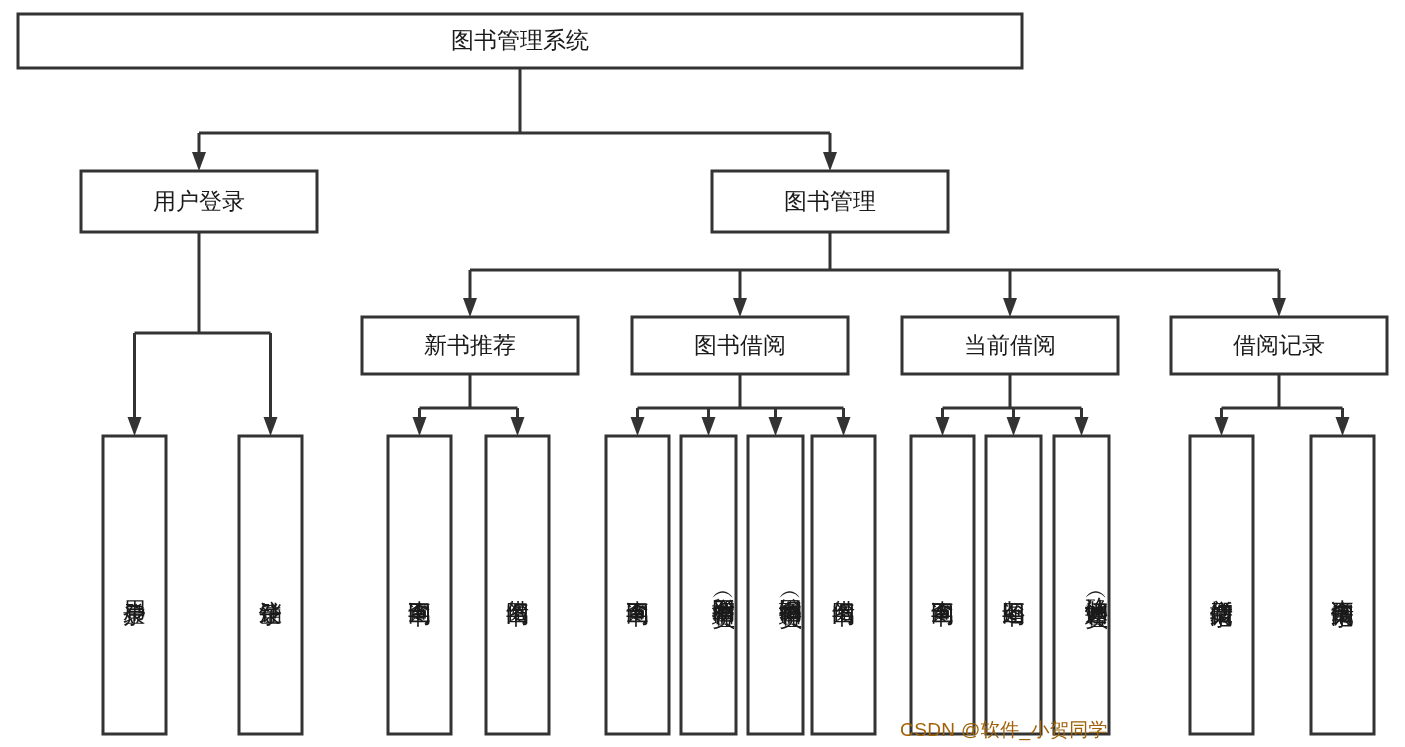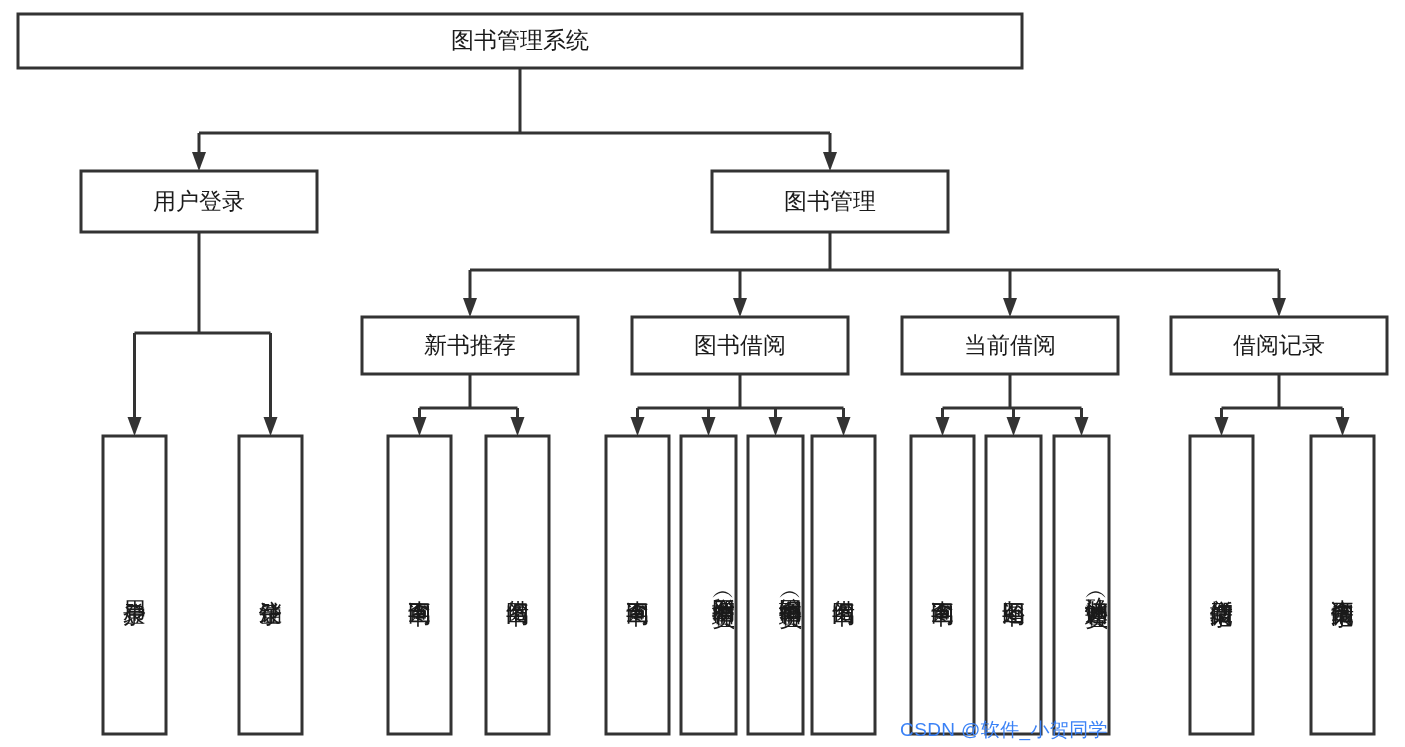--- a/index.html
+++ b/index.html
@@ -71,21 +71,21 @@
     justify-content: center;
     letter-spacing: 0.06em;
     pointer-events: none;
   }
   .watermark {
     position: absolute;
     right: 8px;
     bottom: 4px;
     font-family: "Liberation Sans", "DejaVu Sans", sans-serif;
     font-size: 19px;
-    color: #3b82f6;
+    color: #a16207;
     white-space: nowrap;
     letter-spacing: 0.02em;
   }
 </style>
 </head>
 <body>
 
 <div id="diagram-root">
 
   <svg id="tree-svg" viewBox="0 0 1405 747">

